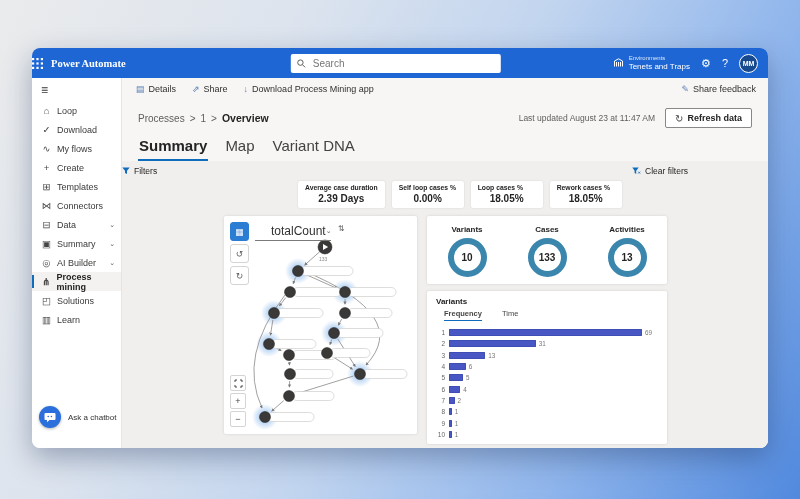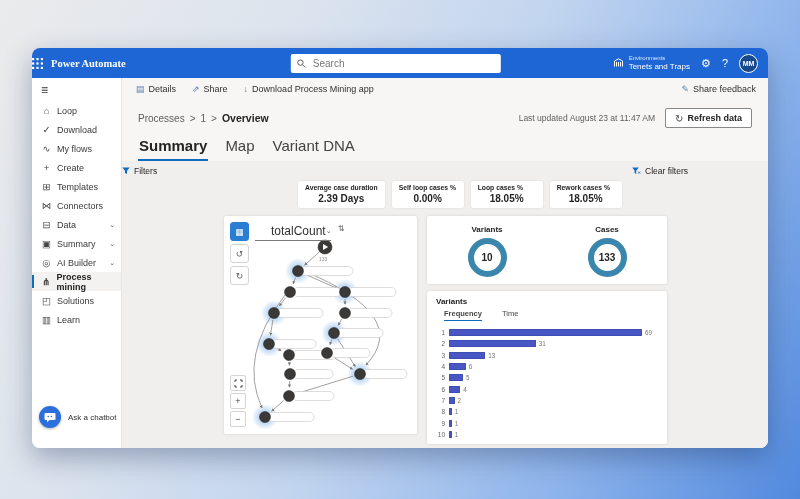--- a/index.html
+++ b/index.html
@@ -390,20 +390,24 @@
           <div class="right-col">
             <div class="card kpi-card">
                 <div class="kpi">
                   <div class="kl">Variants</div>
                   <div class="donut">10</div>
                 </div>
                 <div class="kpi">
                   <div class="kl">Cases</div>
                   <div class="donut">133</div>
                 </div>
+                <div class="kpi">
+                  <div class="kl">Activities</div>
+                  <div class="donut">13</div>
+                </div>
               </div>
             <div class="card var-card">
               <div class="var-title">Variants</div>
               <div class="var-tabs">
                   <span class="vtab act">Frequency</span>
                   <span class="vtab">Time</span>
                 </div>
               <div id="bars">
                   <div class="bar-row">
                     <span class="bl">1</span>

